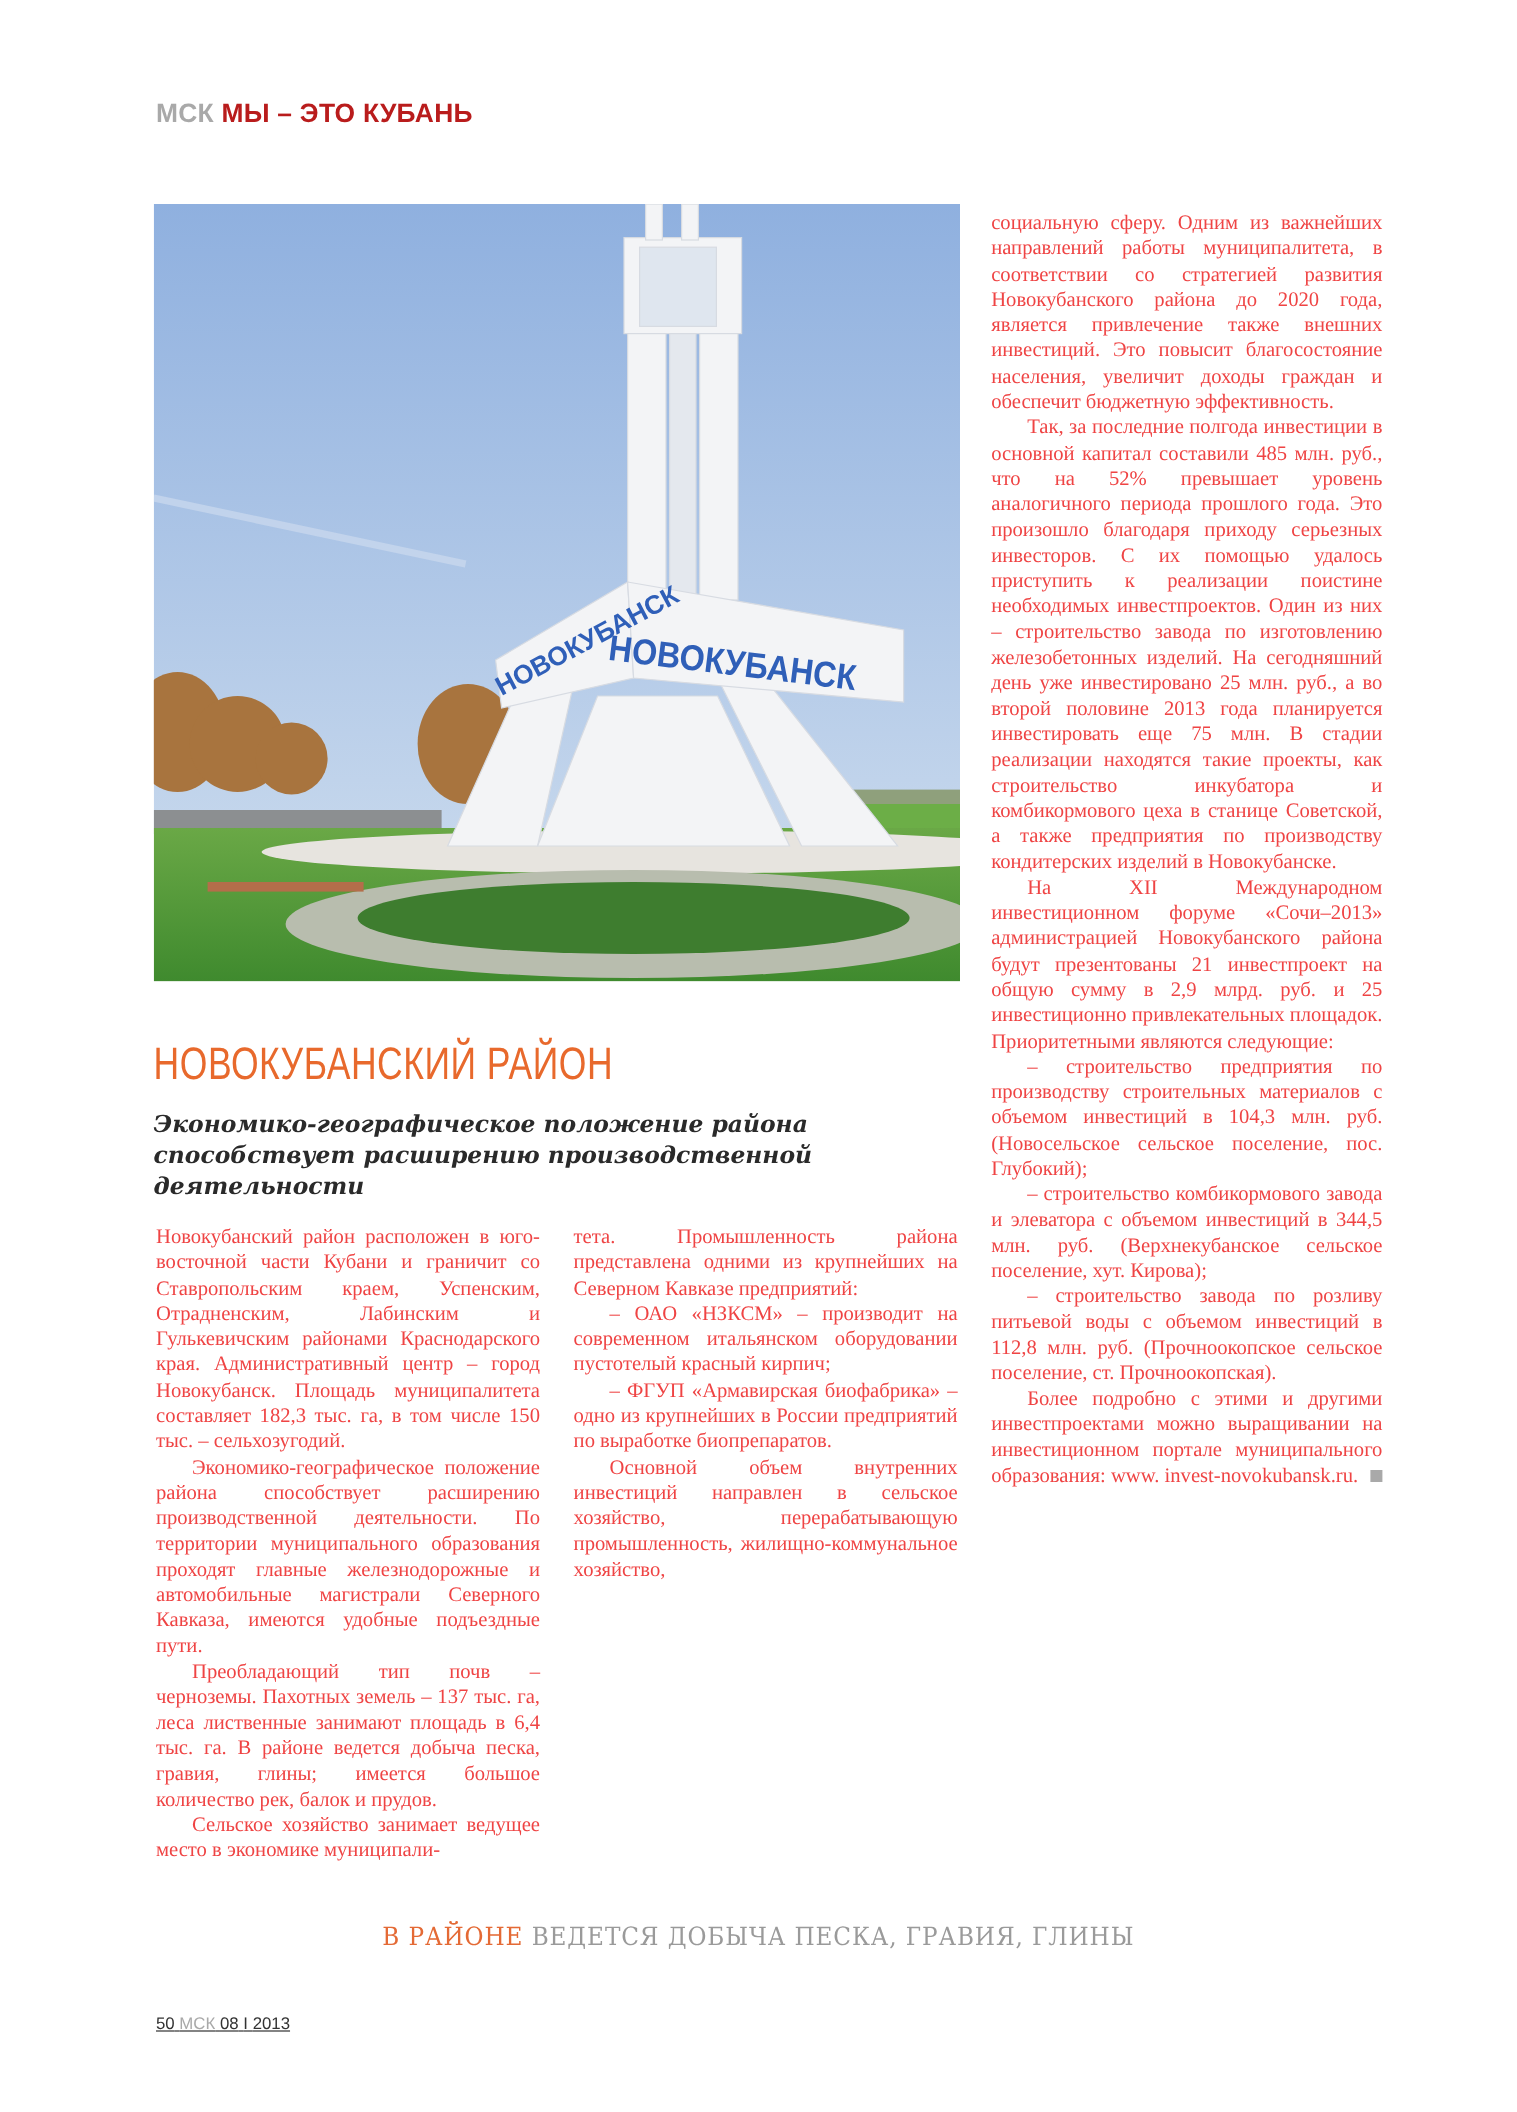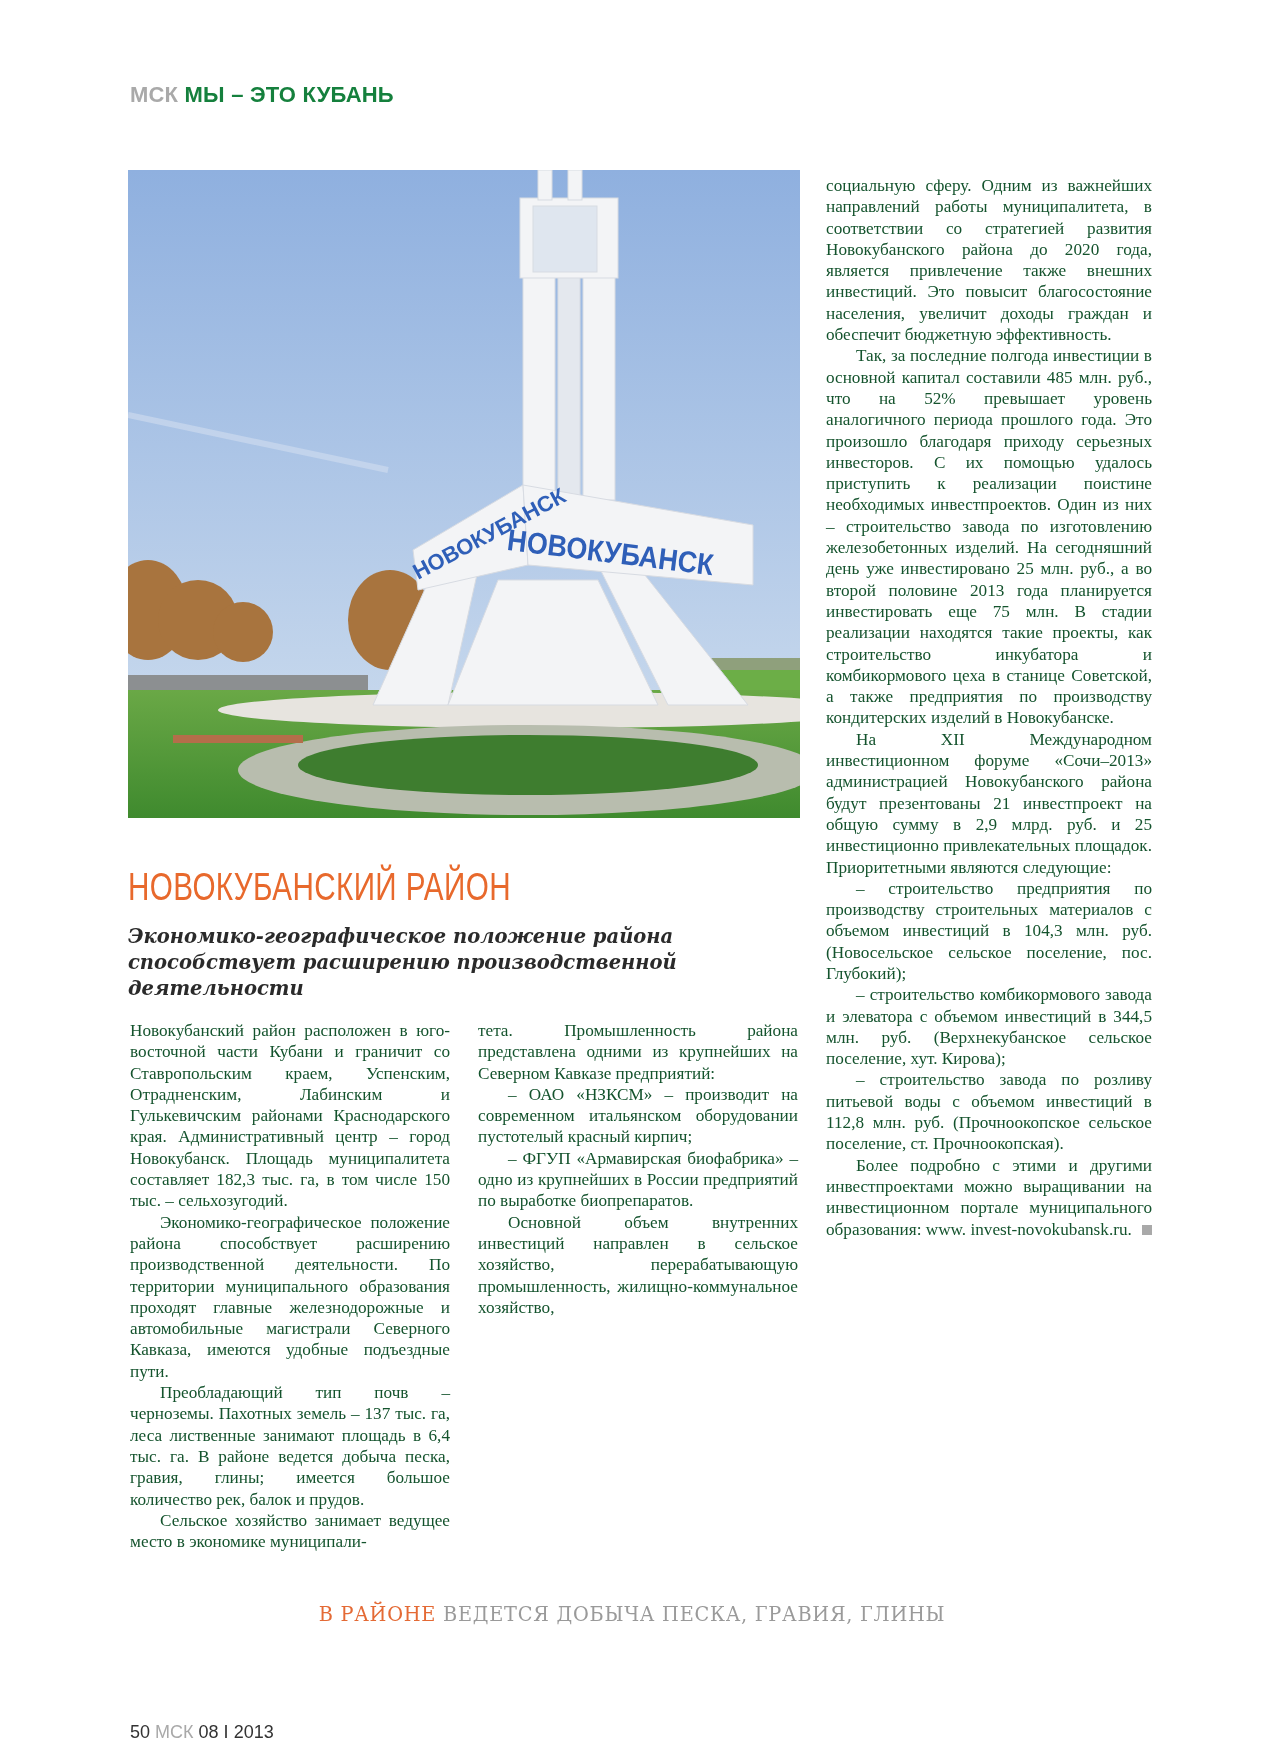--- a/index.html
+++ b/index.html
@@ -1,41 +1,41 @@
 <!DOCTYPE html>
 <html><head>
 <meta charset="utf-8">
 <style>
   html, body { margin: 0; padding: 0; background: #ffffff; }
   body { width: 1264px; height: 1760px; position: relative; overflow: hidden; font-family: "DejaVu Serif", serif; color: #2b2b2b; }
 
   .section-header { position: absolute; left: 130px; top: 82px; font-family: "Liberation Sans", sans-serif; font-weight: bold; font-size: 22px; letter-spacing: 0.2px; }
   .section-header .brand { color: #a9a9a9; }
-  .section-header .title { color: #15803d; text-align: center; }
+  .section-header .title { color: #b91c1c; text-align: center; }
 
   .photo { position: absolute; left: 128px; top: 170px; width: 672px; height: 648px; overflow: hidden; }
   .photo svg { display: block; width: 100%; height: 100%; }
 
   .article-title { position: absolute; left: 128px; top: 866px; font-family: "Liberation Sans", sans-serif; font-size: 38px; color: #e8692c; transform: scaleX(0.78); transform-origin: left top; letter-spacing: 0.5px; white-space: nowrap; }
   .article-lead { position: absolute; left: 128px; top: 924px; width: 700px; font-family: "DejaVu Serif", serif; font-style: italic; font-weight: bold; font-size: 19.5px; line-height: 26px; color: #2a2a2a; }
 
-  .col { position: absolute; font-family: "Liberation Serif", serif; font-size: 17.2px; line-height: 21.3px; color: #14532d; text-align: justify; hyphens: manual; }
+  .col { position: absolute; font-family: "Liberation Serif", serif; font-size: 17.2px; line-height: 21.3px; color: #ef4444; text-align: justify; hyphens: manual; }
   .col p { margin: 0; text-indent: 0; }
   .col p.indent { text-indent: 30px; }
   .col-1 { left: 130px; top: 1020px; width: 320px; }
   .col-2 { left: 478px; top: 1020px; width: 320px; }
   .col-3 { left: 826px; top: 175px; width: 326px; }
 
   .end-mark { display: inline-block; width: 10px; height: 10px; background: #a9a9a9; float: right; margin-top: 6px; }
 
   .pullquote { position: absolute; left: 0; width: 1264px; top: 1602px; text-align: center; font-family: "DejaVu Serif", serif; font-size: 21px; letter-spacing: 0.8px; transform: scaleX(0.92); }
   .pullquote .accent { color: #e46a35; }
   .pullquote .rest { color: #9a9a9a; }
 
-  .footer { position: absolute; left: 130px; top: 1722px; font-family: "Liberation Sans", sans-serif; font-size: 18px; color: #333; }
+  .footer { position: absolute; left: 130px; top: 1678px; font-family: "Liberation Sans", sans-serif; font-size: 14px; color: #333; text-decoration: underline; }
   .footer .brand { color: #a9a9a9; }
 </style>
 </head>
 <body>
 
 <div class="section-header">
   <span class="brand">МСК</span>
   <span class="title">МЫ – ЭТО КУБАНЬ</span>
 </div>
 

